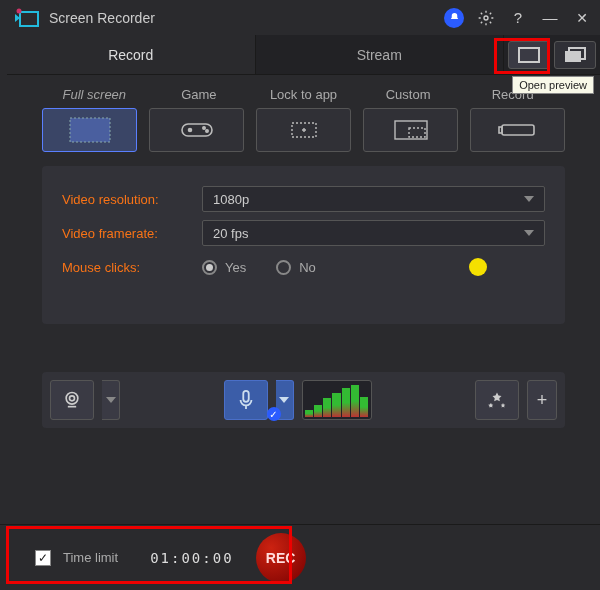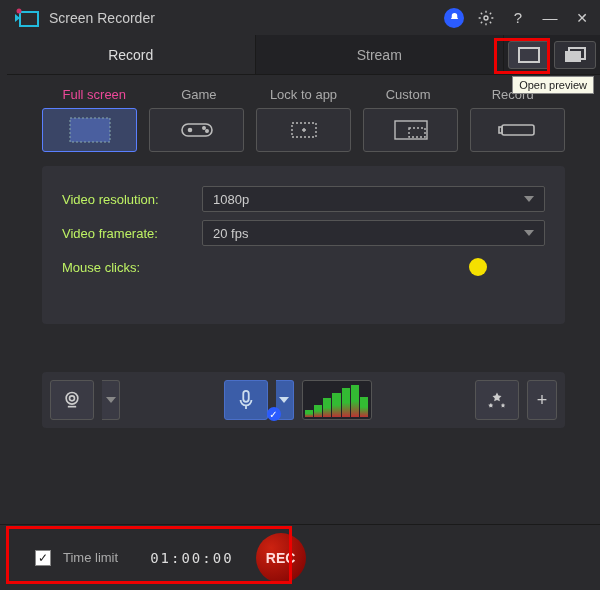--- a/index.html
+++ b/index.html
@@ -21,29 +21,29 @@
 .tab.active { background:#2a2a2d; color:#ddd; }
 .preview-group { display:flex; align-items:center; padding:0 4px; gap:4px; }
 .preview-btn { width:42px; height:28px; border:1px solid #555; border-radius:3px; display:flex; align-items:center; justify-content:center; cursor:pointer; background:#303036;}
 .preview-btn.sel { background:#3a3a44; }
 .rbox1 { border:3px solid #e00; position:absolute; top:38px; right:50px; width:56px; height:36px; pointer-events:none; }
 .tooltip { position:absolute; top:76px; right:6px; background:#f8f8e8; color:#222; font-size:11px; padding:2px 6px; border:1px solid #888; }
 
 
 .modes { display:flex; gap:0; padding:12px 35px 0 35px; }
 .mode { flex:1; text-align:center; font-size:13px; color:#aaa; }
-.mode.active { color:#ec4899; }
+.mode.active { color:#a3a3a3;font-style:italic; }
 .mode-icons { display:flex; gap:12px; padding:6px 35px 14px 35px; }
 .mode-ico { flex:1; height:44px; border:1px solid #555; border-radius:3px; background:#303036; display:flex; align-items:center; justify-content:center; cursor:pointer; }
 .mode-ico.active { border-color:#5a7fff; background:#3a4566; }
 
 
 .panel { margin:0 35px; background:#323238; border-radius:4px; padding:16px 20px 40px 20px; }
 .row { display:flex; align-items:center; height:34px; font-size:13px; }
-.row .lab { width:140px; color:#bef264; }
+.row .lab { width:140px; color:#f97316; }
 .select { flex:1; height:26px; background:#2a2a30; border:1px solid #555; border-radius:2px; display:flex; align-items:center; padding:0 10px; justify-content:space-between; cursor:pointer; color:#ccc; font-size:13px;}
 .tri { width:0; height:0; border-left:5px solid transparent; border-right:5px solid transparent; border-top:6px solid #888; }
 .radio-group { flex:1; display:flex; align-items:center; gap:30px; }
 .radio { width:15px; height:15px; border:2px solid #888; border-radius:50%; display:inline-flex; align-items:center; justify-content:center; }
 .radio.on::after { content:""; width:7px; height:7px; background:#ccc; border-radius:50%; }
 .swatch { width:18px; height:18px; border-radius:50%; background:#f5e000; position:absolute; right:58px; }
 
 
 .btm-toolbar { margin:48px 35px 0 35px; background:#323238; border-radius:4px; height:56px; display:flex; align-items:center; padding:0 8px; gap:8px; }
 .bt-btn { height:40px; border:1px solid #555; border-radius:3px; background:#3a3a44; display:flex; align-items:center; justify-content:center; cursor:pointer; position:relative;}
@@ -166,20 +166,30 @@
     </div>
     <div class="row">
       <div class="lab">Video framerate:</div>
       <div class="select">
         <span>20 fps</span>
           <span class="tri"></span>
       </div>
     </div>
     <div class="row" style="position:relative">
       <div class="lab">Mouse clicks:</div>
+      <div class="radio-group">
+        <label style="display:flex;align-items:center;gap:8px;cursor:pointer">
+          <span class="radio on"></span>
+          <span>Yes</span>
+        </label>
+        <label style="display:flex;align-items:center;gap:8px;cursor:pointer">
+          <span class="radio"></span>
+          <span>No</span>
+        </label>
+      </div>
       <div class="swatch"></div>
     </div>
   </div>
 
   <div class="btm-toolbar">
     <div class="bt-btn" style="width:44px">
       <svg width="20" height="20" viewBox="0 0 24 24" fill="none" stroke="#ccc" stroke-width="2">
           <circle cx="12" cy="10" r="7"></circle>
           <circle cx="12" cy="10" r="3"></circle>
           <path d="M7 20h10"></path>

